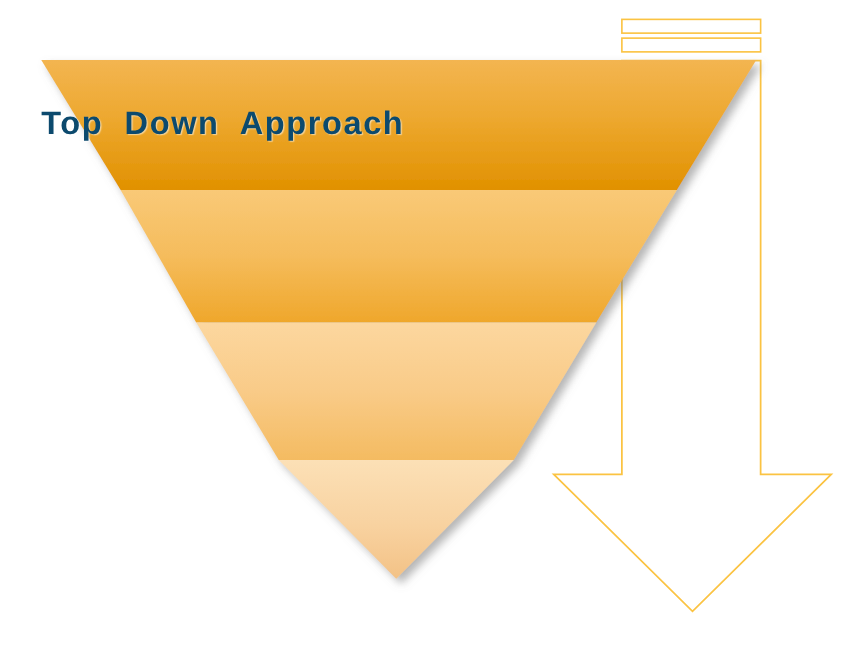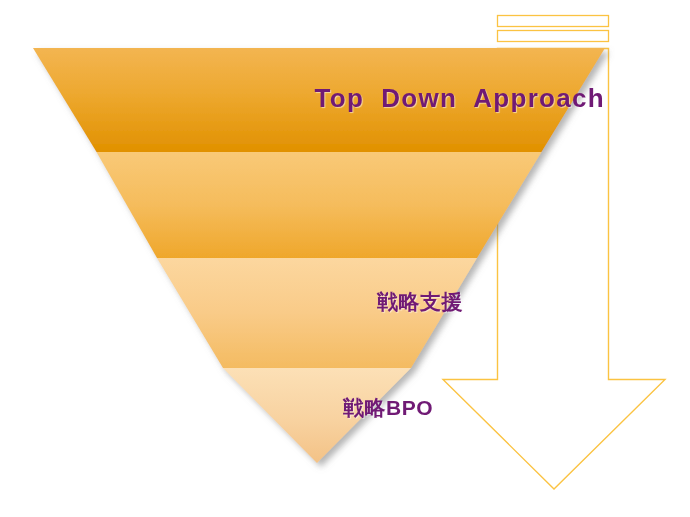--- a/index.html
+++ b/index.html
@@ -30,22 +30,22 @@
   #labels {
     position: absolute;
     left: 0;
     top: 0;
     width: 690px;
     height: 517px;
     pointer-events: none;
   }
   .funnel-label {
     position: absolute;
-    text-align: right;
-    color: #701a75;
+    text-align: left;
+    color: #0c4a6e;
     font-weight: bold;
     white-space: pre;
     line-height: 1.1;
     text-shadow: 1px 1px 1px rgba(255,255,255,0.55);
     pointer-events: auto;
   }
   .funnel-label.l1 {
     left: 33px;
     top: 84px;
     width: 572px;
@@ -133,17 +133,15 @@
       <polygon points="96.5,152 541.5,152 477,258 157,258" fill="url(#g2)"></polygon>
 
       <polygon points="157,258 477,258 411,368 223,368" fill="url(#g3)"></polygon>
 
       <polygon points="223,368 411,368 317,463" fill="url(#g4)"></polygon>
     </g>
   </svg>
 
   <div id="labels">
     <div class="funnel-label l1">Top  Down  Approach</div>
-    <div class="funnel-label l3">戦略支援</div>
-    <div class="funnel-label l4">戦略BPO</div>
   </div>
 
 </div>
 
 </body></html>

